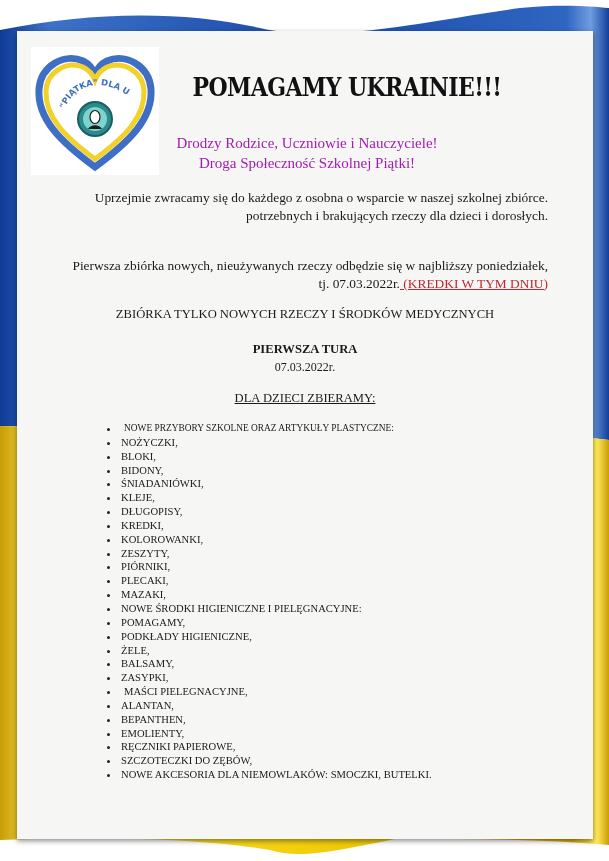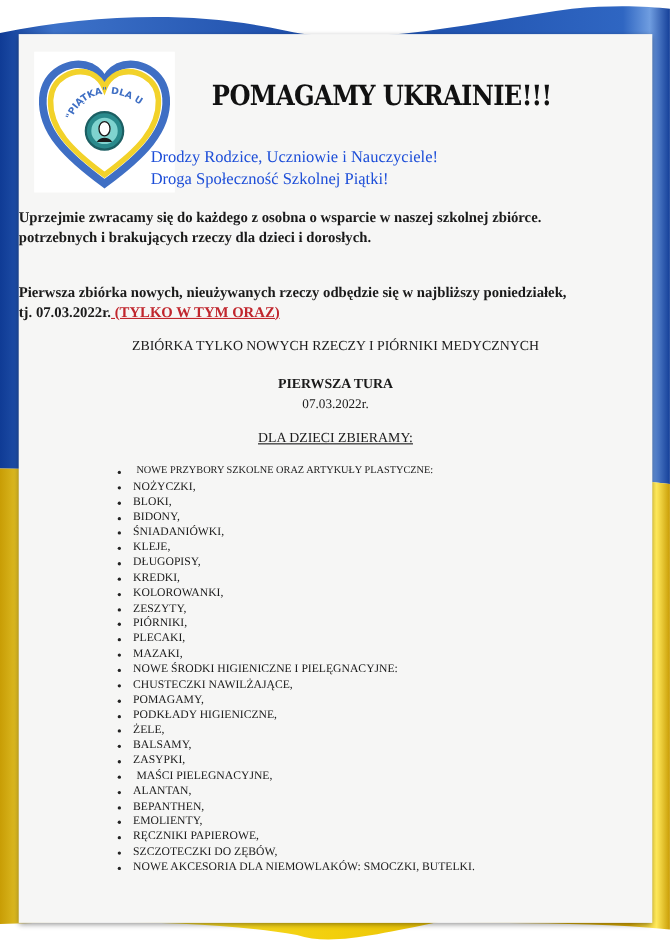--- a/index.html
+++ b/index.html
@@ -45,35 +45,35 @@
       font-size: 22px;
       letter-spacing: -0.6px;
       color: #111;
       transform: scaleY(1.15);
     }
 
     .greeting {
       position: absolute;
       left: 120px; top: 102px;
       width: 340px;
+      text-align: center;
       font-family: "Liberation Serif", "DejaVu Serif", serif;
       font-size: 15px;
       line-height: 20px;
-      color: #1d4ed8;
+      color: #a21caf;
     }
 
     .body-text {
       position: absolute;
       left: 0; width: 531px;
-      text-align: left;
+      text-align: right;
       font-family: "Liberation Serif", "DejaVu Serif", serif;
       font-size: 13.4px;
       line-height: 17.5px;
       color: #1a1a1a;
-      font-weight: bold;
     }
     .intro { top: 158px; }
     .first-collection { top: 226px; }
     .only-day {
       color: #c0262d;
       text-decoration: underline;
     }
 
     .notice {
       position: absolute;
@@ -162,44 +162,43 @@
     <div>Droga Społeczność Szkolnej Piątki!</div>
   </div>
 
   <div class="body-text intro">
     <div>Uprzejmie zwracamy się do każdego z osobna o wsparcie w naszej szkolnej zbiórce.</div>
     <div>potrzebnych i brakujących rzeczy dla dzieci i dorosłych.</div>
   </div>
 
   <div class="body-text first-collection">
     <div>Pierwsza zbiórka nowych, nieużywanych rzeczy odbędzie się w najbliższy poniedziałek,</div>
-    <div><span>tj. 07.03.2022r.</span><span class="only-day"> (TYLKO W TYM ORAZ)</span></div>
-  </div>
-
-  <div class="notice n1">ZBIÓRKA TYLKO NOWYCH RZECZY I PIÓRNIKI MEDYCZNYCH</div>
+    <div><span>tj. 07.03.2022r.</span><span class="only-day"> (KREDKI W TYM DNIU)</span></div>
+  </div>
+
+  <div class="notice n1">ZBIÓRKA TYLKO NOWYCH RZECZY I ŚRODKÓW MEDYCZNYCH</div>
   <div class="notice n2">PIERWSZA TURA</div>
   <div class="notice n3">07.03.2022r.</div>
   <div class="notice n4">DLA DZIECI ZBIERAMY:</div>
 
   <ul class="items">
     <li class="first">NOWE PRZYBORY SZKOLNE ORAZ ARTYKUŁY PLASTYCZNE:</li>
     <li>NOŻYCZKI,</li>
     <li>BLOKI,</li>
     <li>BIDONY,</li>
     <li>ŚNIADANIÓWKI,</li>
     <li>KLEJE,</li>
     <li>DŁUGOPISY,</li>
     <li>KREDKI,</li>
     <li>KOLOROWANKI,</li>
     <li>ZESZYTY,</li>
     <li>PIÓRNIKI,</li>
     <li>PLECAKI,</li>
     <li>MAZAKI,</li>
     <li>NOWE ŚRODKI HIGIENICZNE I PIELĘGNACYJNE:</li>
-    <li>CHUSTECZKI NAWILŻAJĄCE,</li>
     <li>POMAGAMY,</li>
     <li>PODKŁADY HIGIENICZNE,</li>
     <li>ŻELE,</li>
     <li>BALSAMY,</li>
     <li>ZASYPKI,</li>
     <li class="indent">MAŚCI PIELEGNACYJNE,</li>
     <li>ALANTAN,</li>
     <li>BEPANTHEN,</li>
     <li>EMOLIENTY,</li>
     <li>RĘCZNIKI PAPIEROWE,</li>

